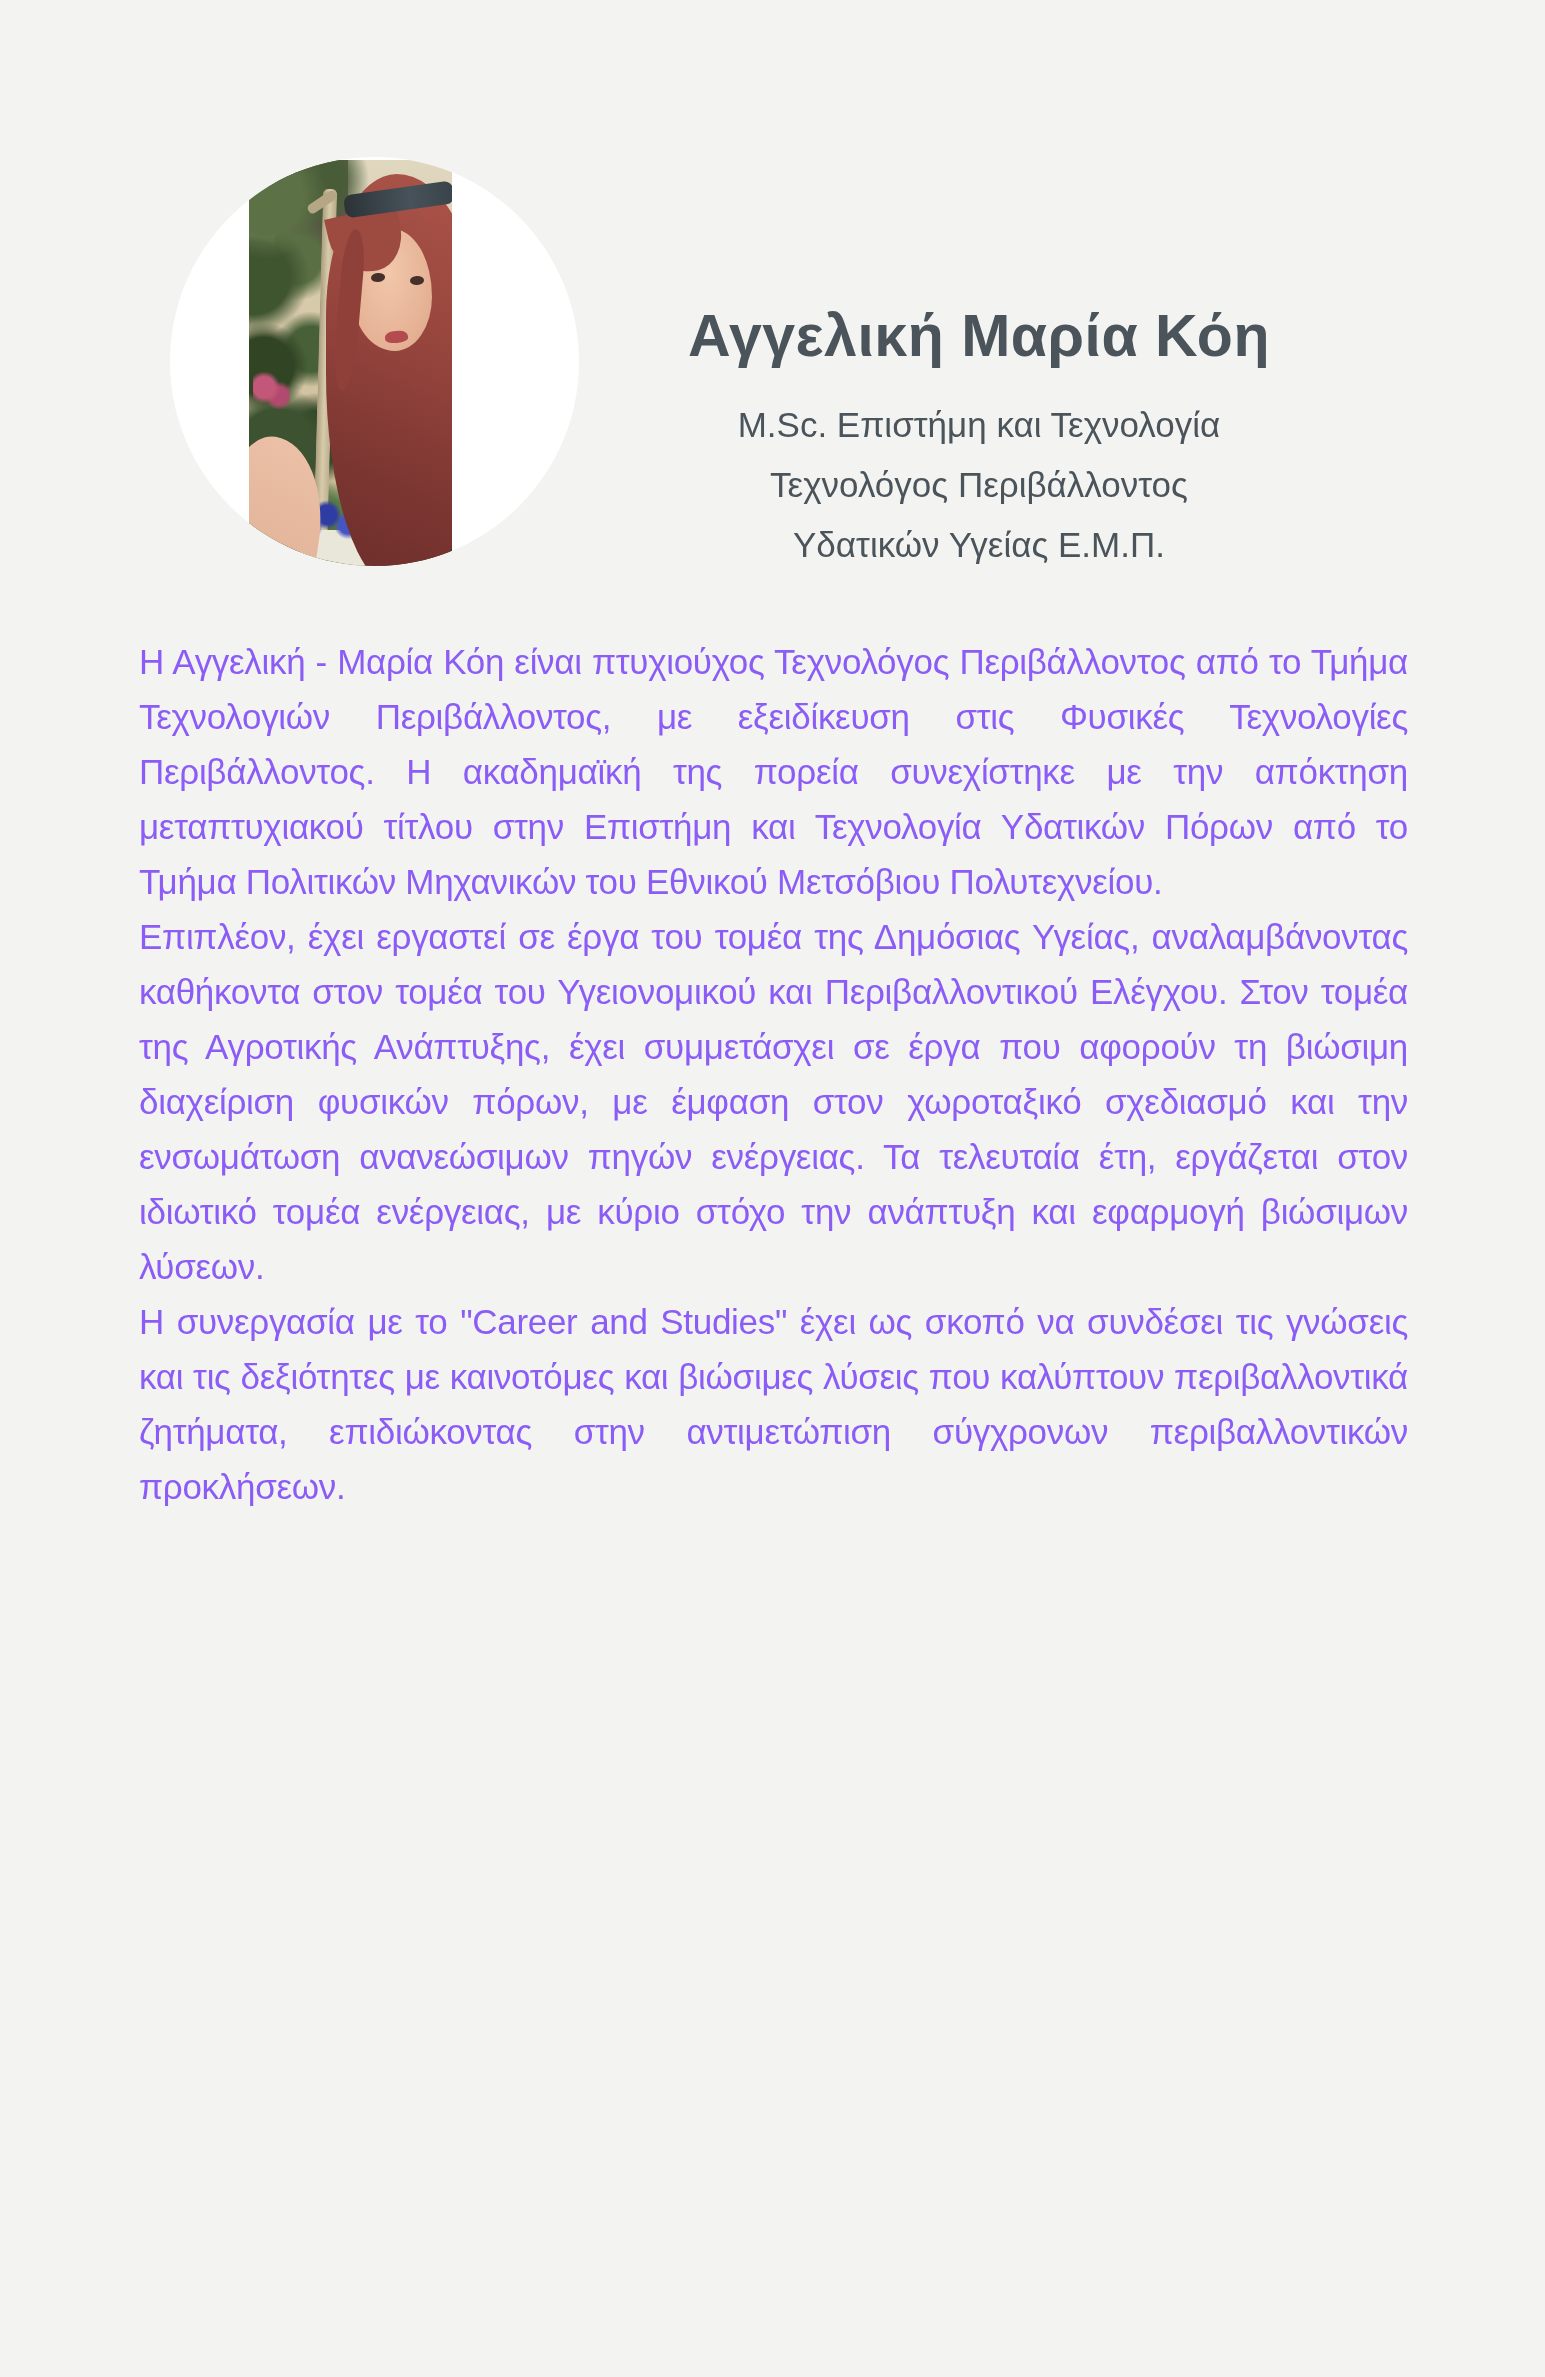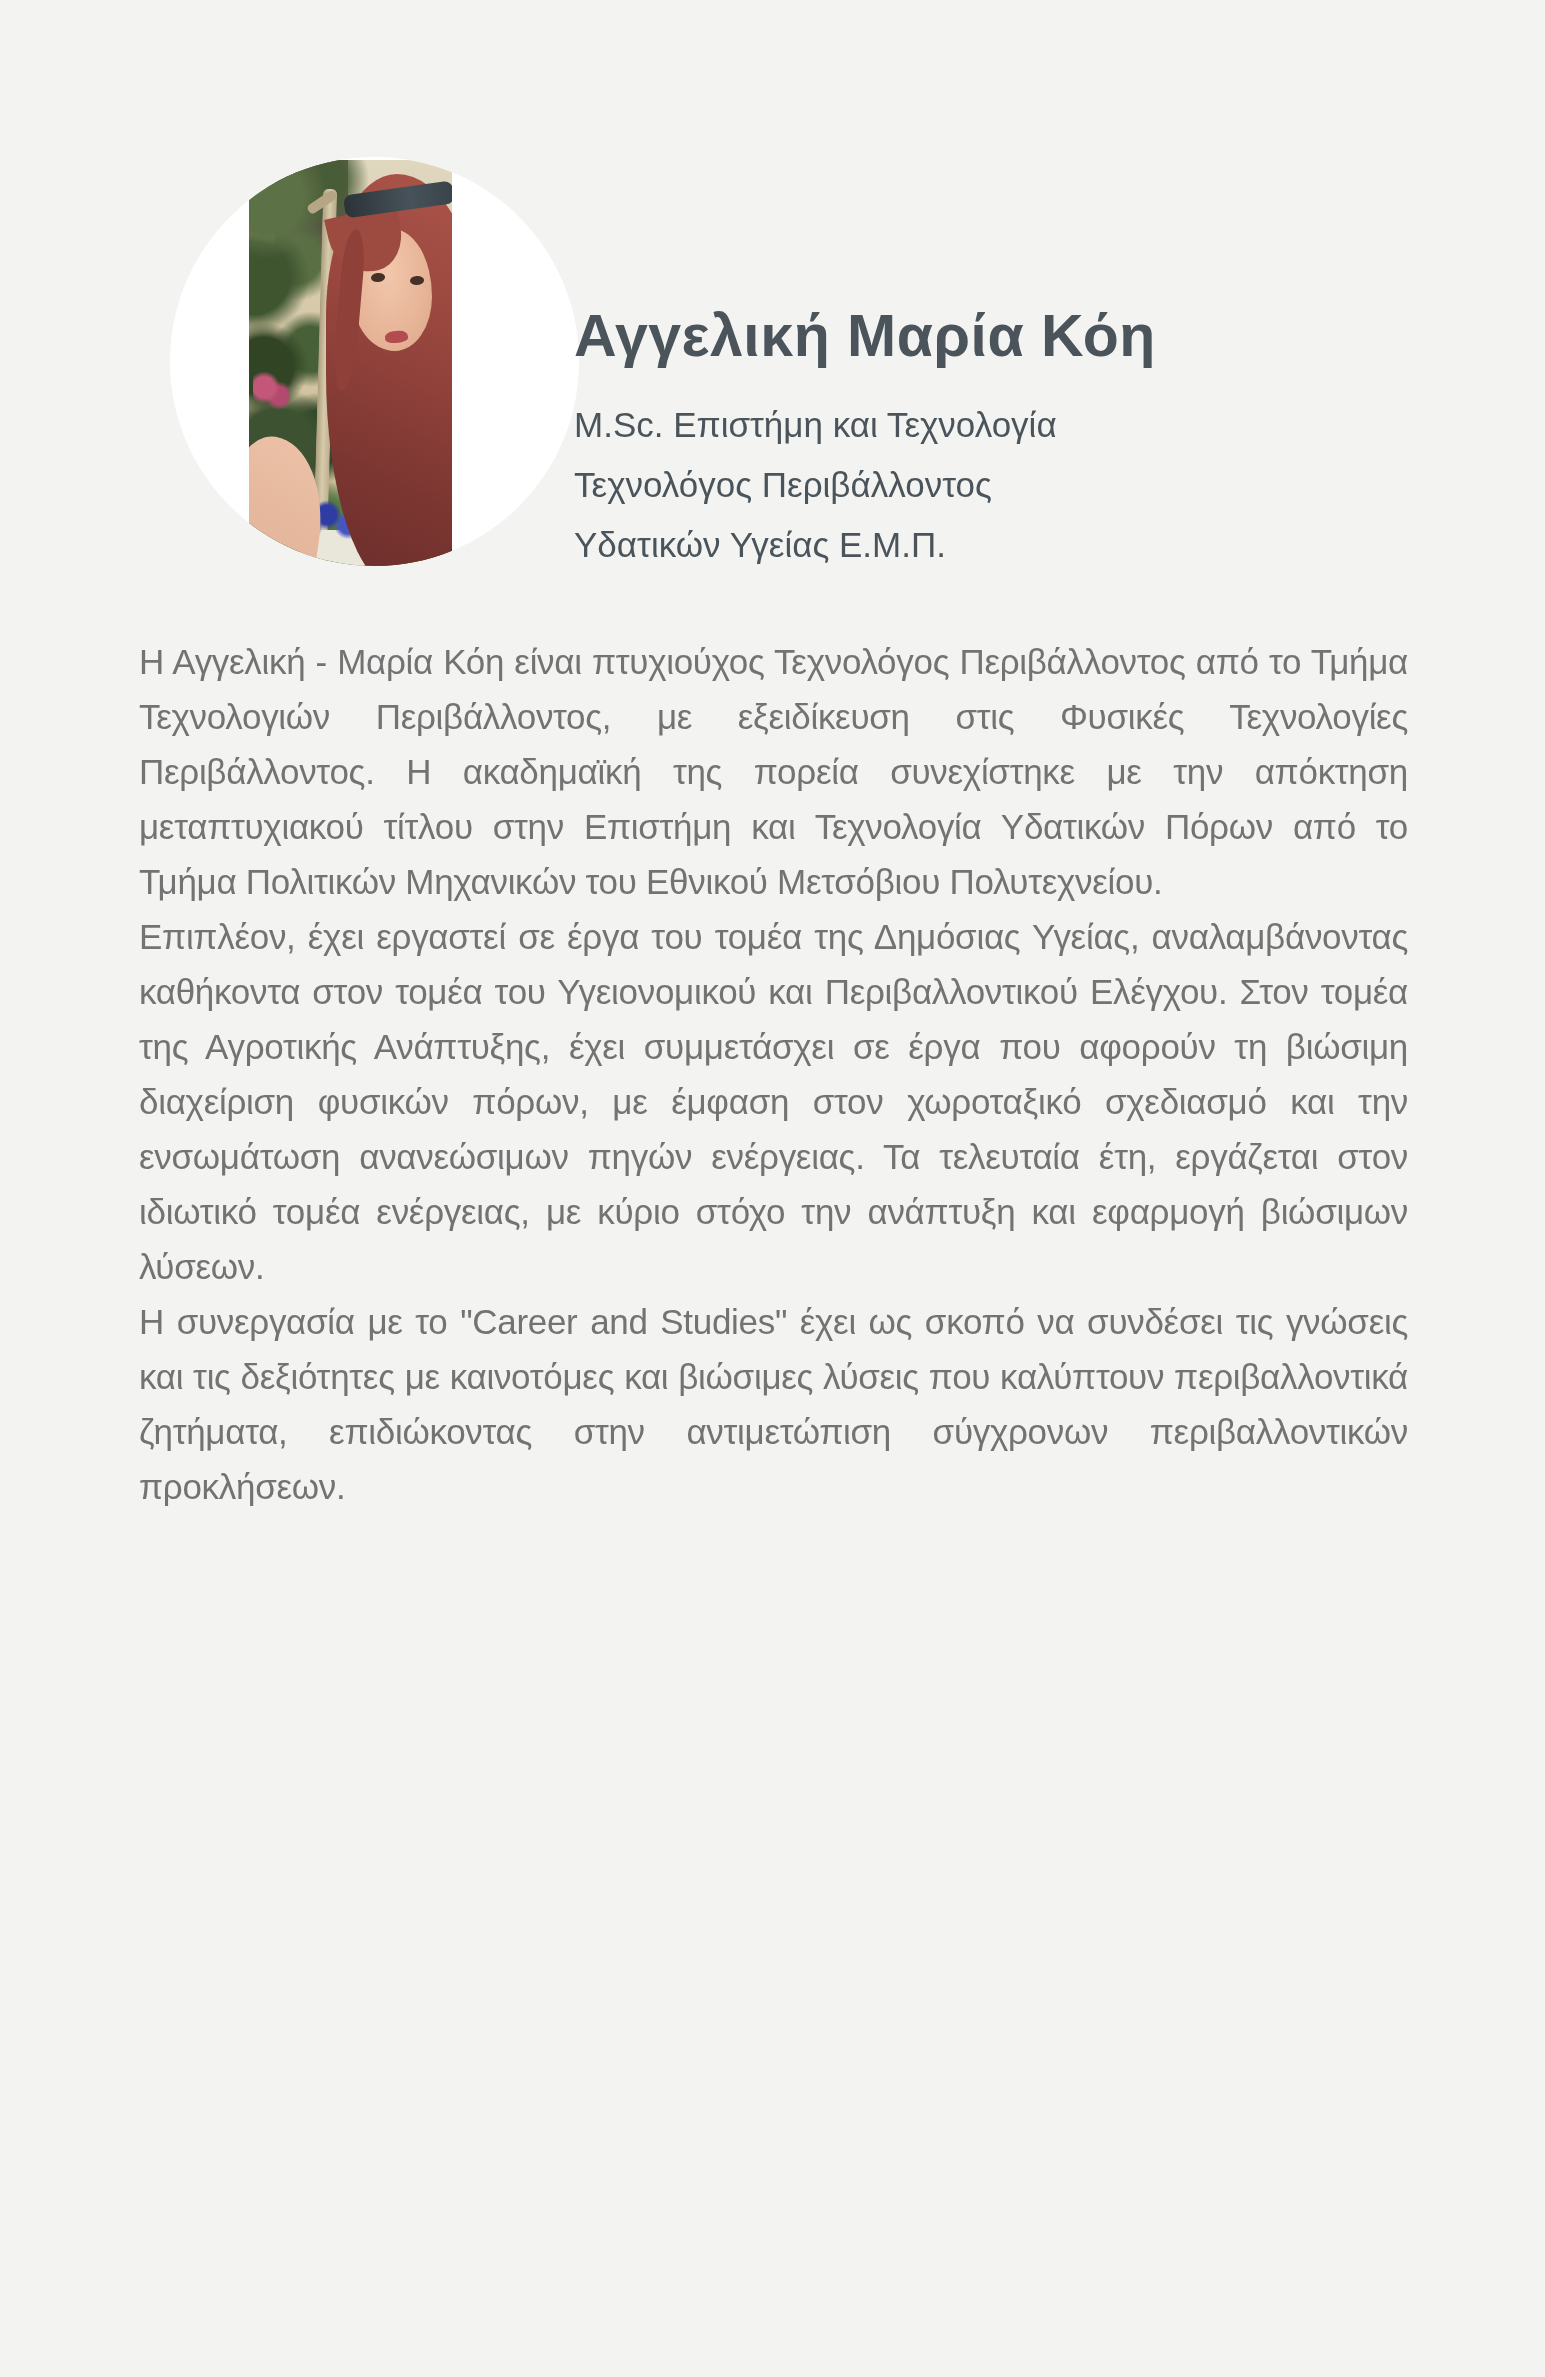--- a/index.html
+++ b/index.html
@@ -142,20 +142,21 @@
     border-radius: 45% 45% 60% 60% / 60% 60% 42% 42%;
     transform: rotate(-5deg);
   }
 
   
   .header-text {
     position: absolute;
     left: 574px;
     top: 303px;
     width: 810px;
+    text-align: center;
     color: #4a545a;
   }
   .name {
     margin: 0;
     font-size: 59px;
     line-height: 1.15;
     font-weight: 700;
     letter-spacing: 0.5px;
   }
   .subtitle {
@@ -164,21 +165,21 @@
     line-height: 60px;
     font-weight: 400;
   }
 
   
   .bio {
     position: absolute;
     left: 139px;
     top: 634px;
     width: 1269px;
-    color: #737373;
+    color: #8b5cf6;
     font-size: 35px;
     line-height: 55px;
     letter-spacing: -0.3px;
     text-align: justify;
     text-align-last: left;
   }
   .bio p { margin: 0; }
 </style>
 </head>
 <body>

